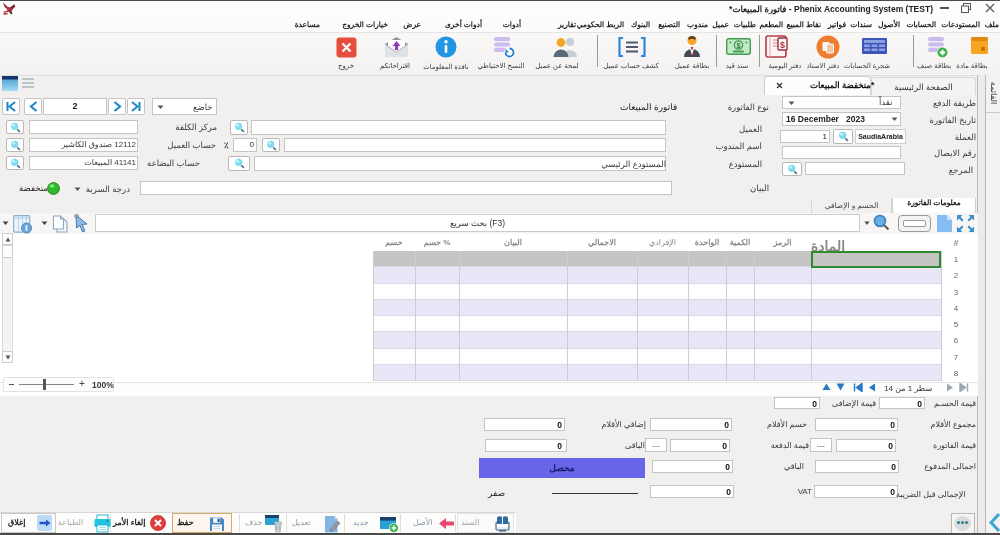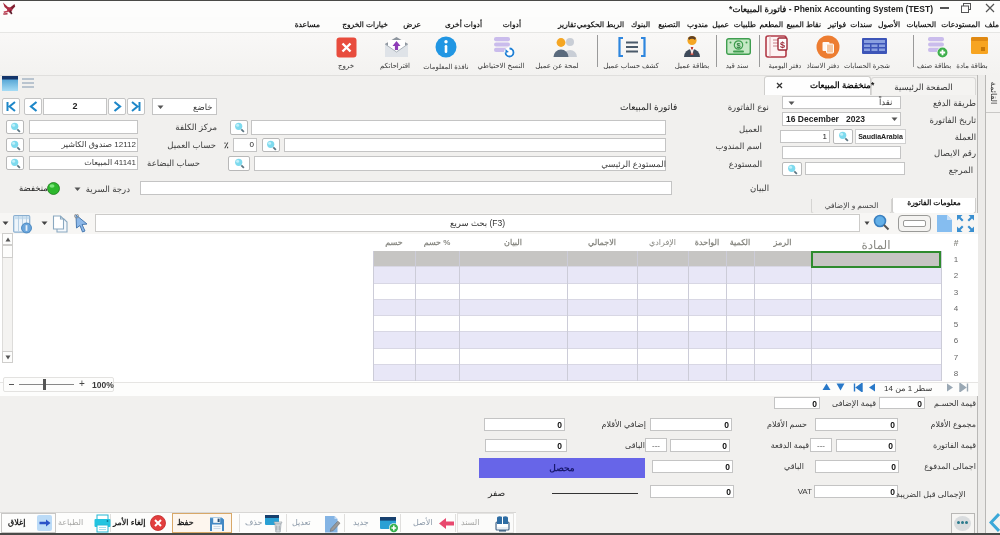--- a/index.html
+++ b/index.html
@@ -407,21 +407,21 @@
   <g fill="#3a8fd0">
         <path d="M0 0 h5.5 l-2 2 l3 3 l-1.5 1.5 l-3 -3 l-2 2 Z"></path>
         <path d="M17 0 h-5.5 l2 2 l-3 3 l1.5 1.5 l3 -3 l2 2 Z"></path>
         <path d="M0 17 h5.5 l-2 -2 l3 -3 l-1.5 -1.5 l-3 3 l-2 -2 Z"></path>
         <path d="M17 17 h-5.5 l2 -2 l-3 -3 l1.5 -1.5 l3 3 l2 -2 Z"></path>
       </g>
 </svg>
 
 <div class="abs" style="left:373px;top:236px;width:602px;height:15px;background:#fff;"></div>
 <div class="abs" style="left:941px;top:238px;width:30px;text-align:center;font-size:8.5px;font-weight:bold;color:#8a8a84;">#</div>
-<div class="abs" style="left:811px;top:238px;width:130px;text-align:center;font-size:12px;font-weight:normal;color:#8a8a84;">المادة</div>
+<div class="abs" style="left:811px;top:238px;width:130px;text-align:left;font-size:14px;font-weight:bold;color:#8a8a84;">المادة</div>
 <div class="abs" style="left:754px;top:238px;width:57px;text-align:center;font-size:8px;font-weight:bold;color:#8a8a84;">الرمز</div>
 <div class="abs" style="left:726px;top:238px;width:28px;text-align:center;font-size:8px;font-weight:bold;color:#8a8a84;">الكمية</div>
 <div class="abs" style="left:688px;top:238px;width:38px;text-align:center;font-size:8px;font-weight:bold;color:#8a8a84;">الواحدة</div>
 <div class="abs" style="left:637px;top:238px;width:51px;text-align:center;font-size:8px;font-weight:normal;color:#8a8a84;">الإفرادي</div>
 <div class="abs" style="left:567px;top:238px;width:70px;text-align:center;font-size:8px;font-weight:bold;color:#8a8a84;">الاجمالي</div>
 <div class="abs" style="left:459px;top:238px;width:108px;text-align:center;font-size:8px;font-weight:bold;color:#8a8a84;">البيان</div>
 <div class="abs" style="left:415px;top:238px;width:44px;text-align:center;font-size:8px;font-weight:bold;color:#8a8a84;">حسم %</div>
 <div class="abs" style="left:373px;top:238px;width:42px;text-align:center;font-size:8px;font-weight:bold;color:#8a8a84;">حسم</div>
 
 <div id="rows">

